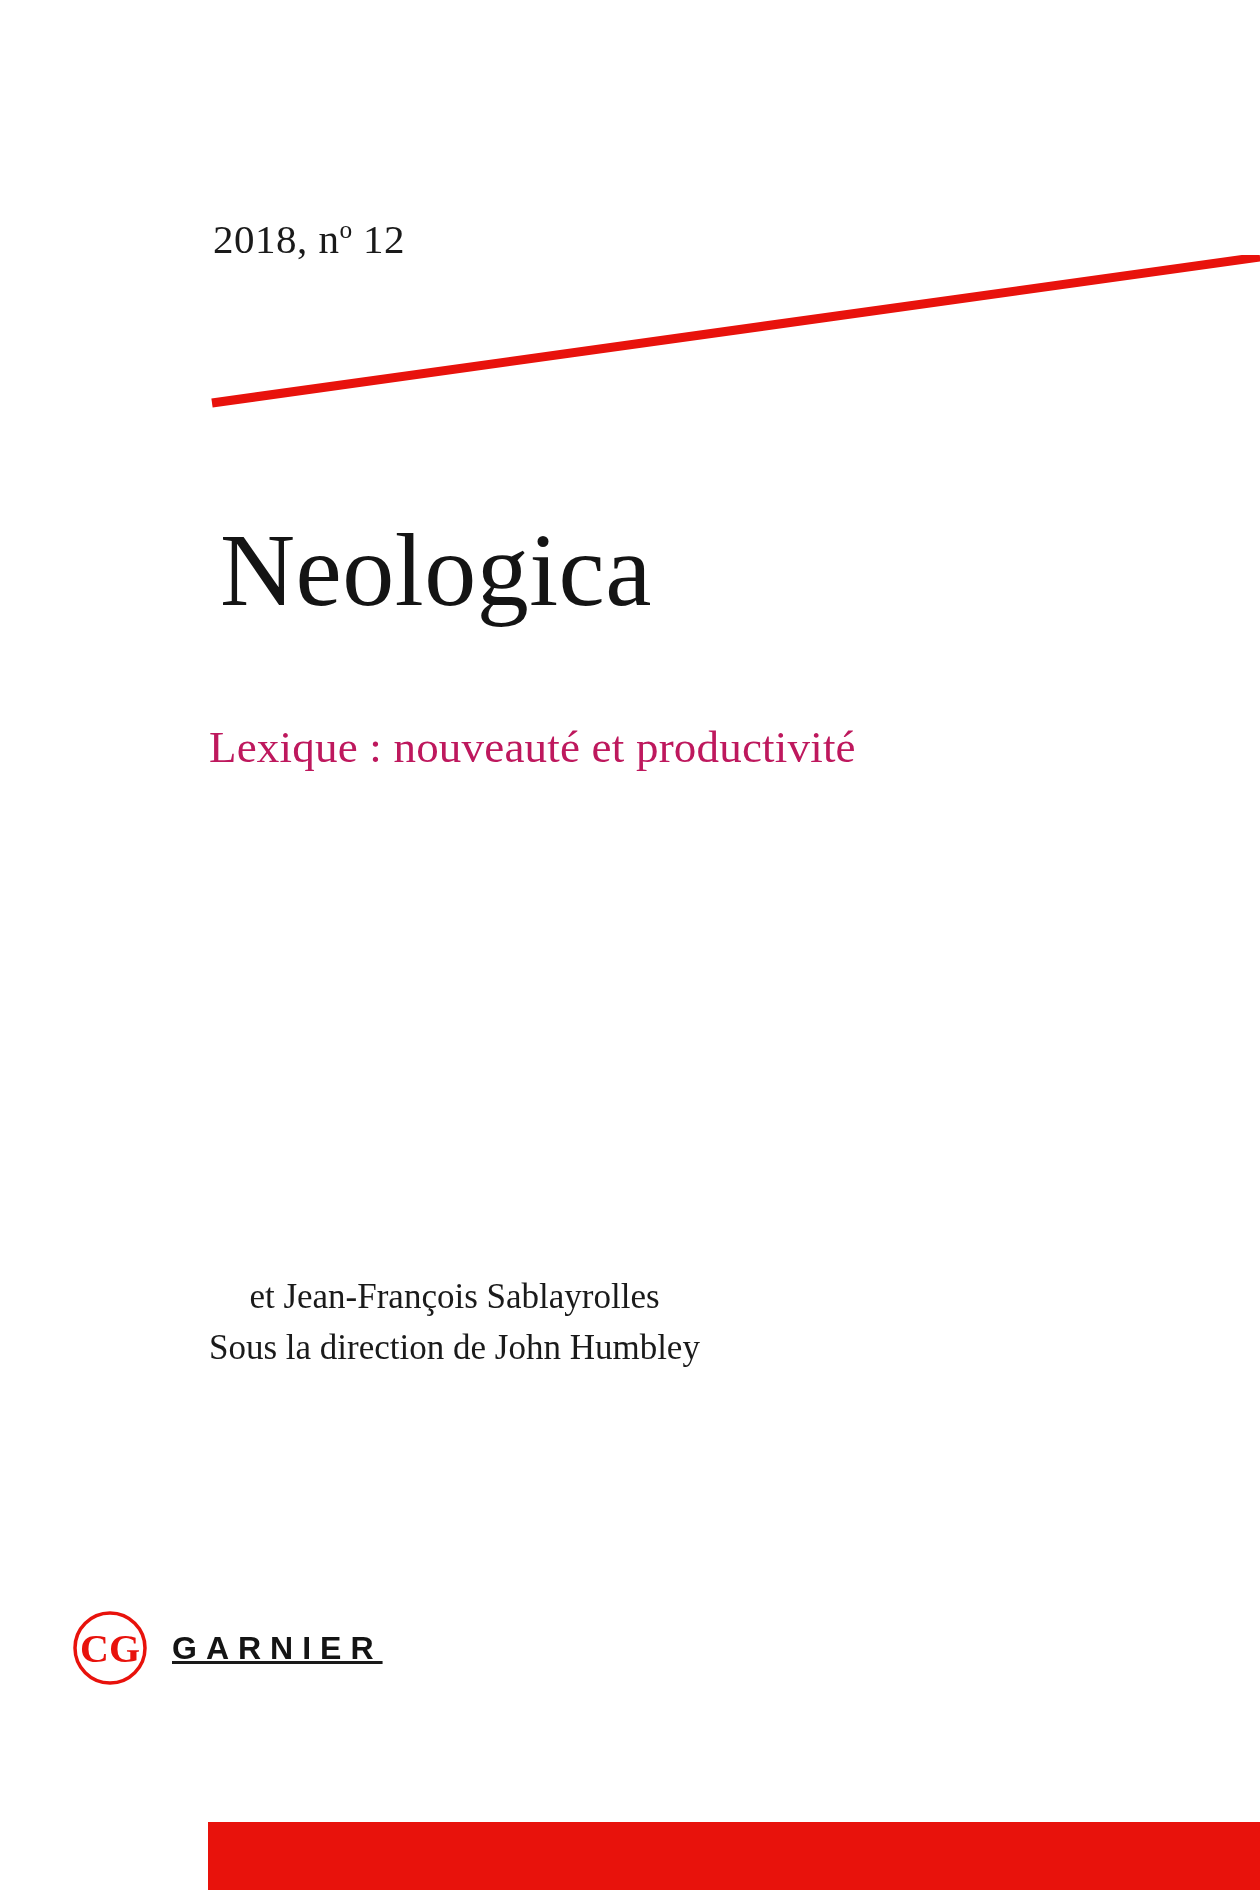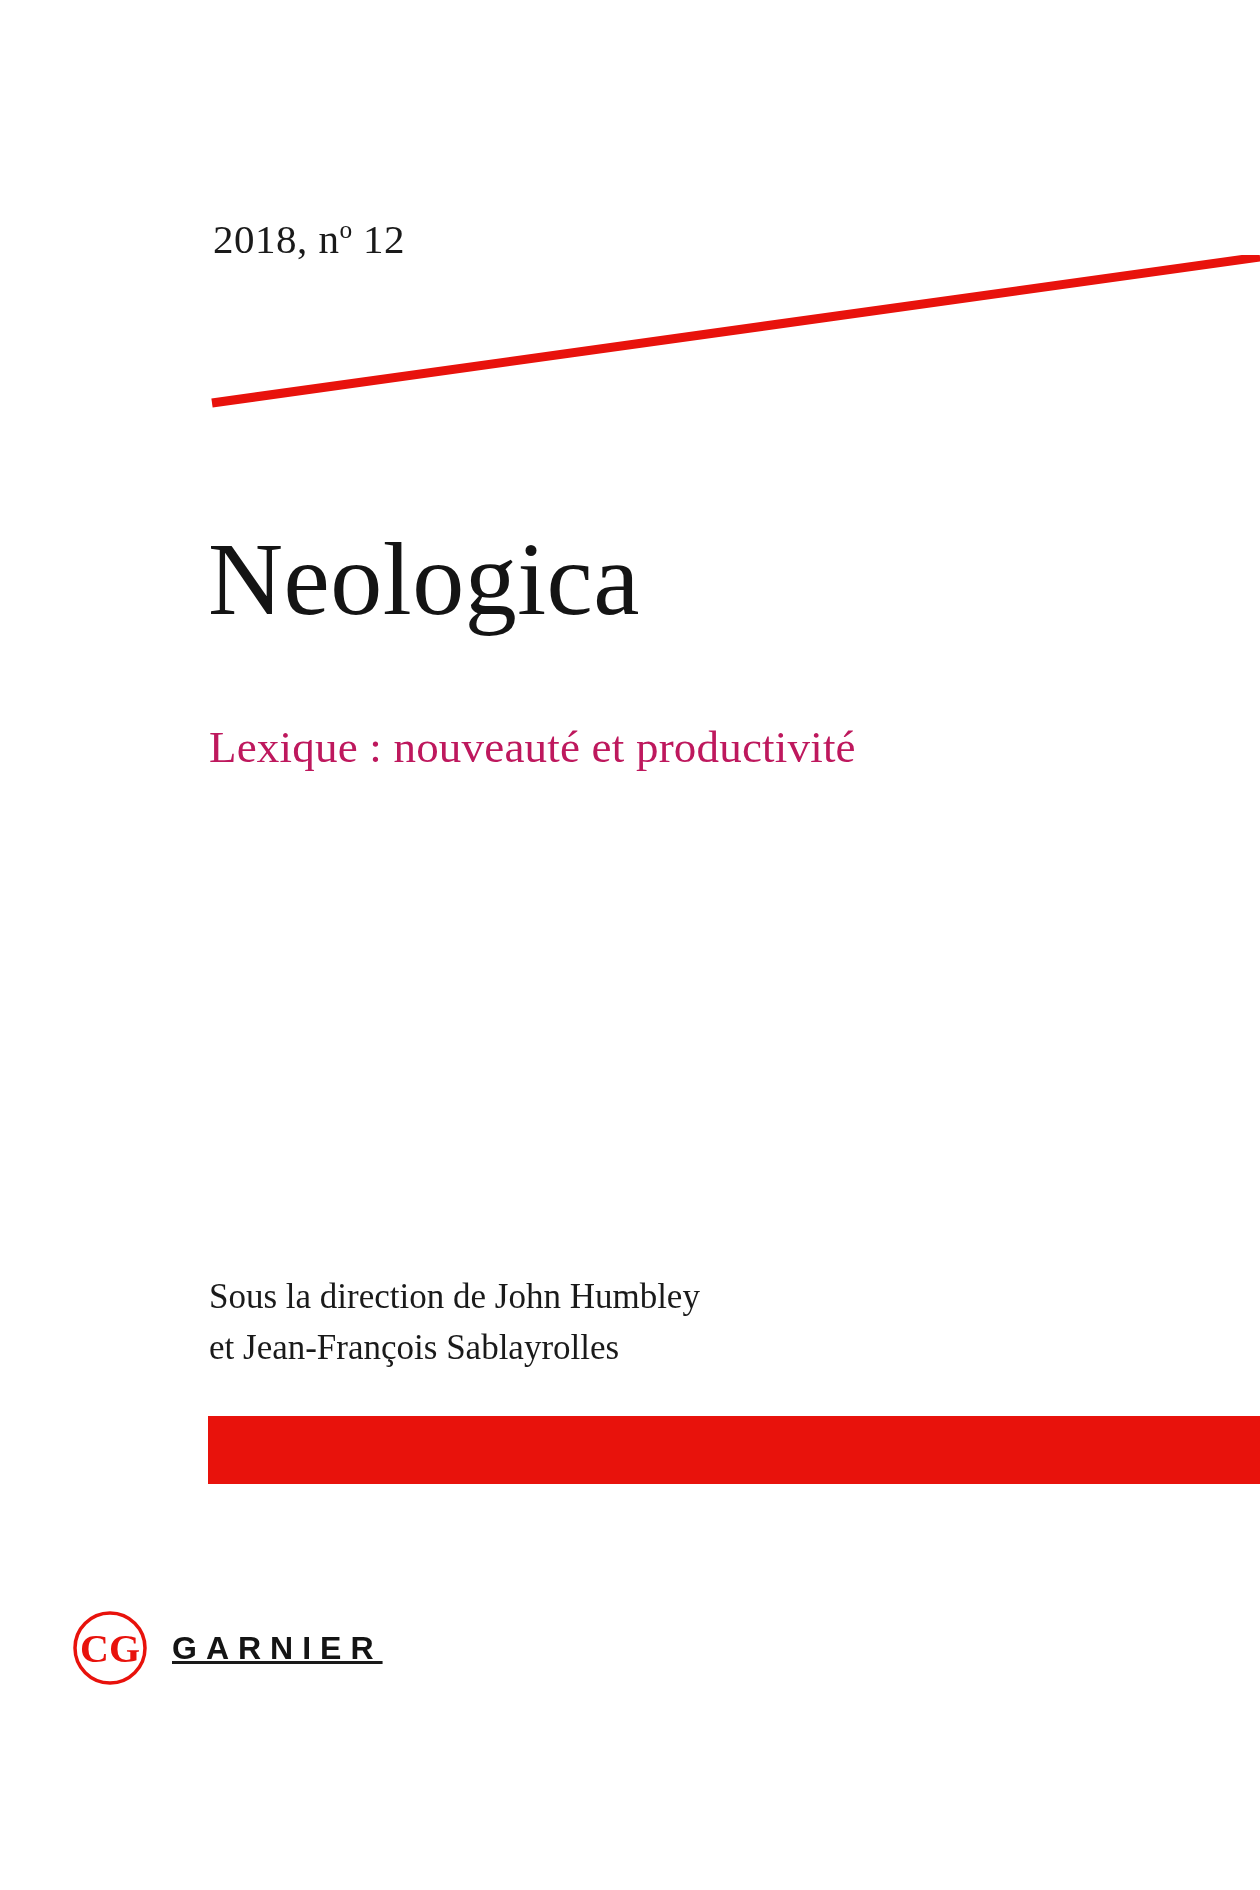--- a/index.html
+++ b/index.html
@@ -11,22 +11,23 @@
     height: 1890px;
     background: #ffffff;
     font-family: "Liberation Serif", serif;
     color: #1a1a1a;
     overflow: hidden;
   }
 
   .cover {
     position: relative;
     width: 1260px;
-    height: 1484px;
+    height: 1890px;
     background: #ffffff;
+    text-align: center;
   }
 
   
   .issue-line {
     position: absolute;
     left: 213px;
     top: 215px;
     font-size: 41px;
     letter-spacing: 0.5px;
     color: #1a1a1a;
@@ -44,28 +45,27 @@
     left: 0;
     top: 255px;
     width: 1260px;
     height: 160px;
     pointer-events: none;
   }
 
   
   .journal-title {
     position: absolute;
-    left: 208px;
+    left: 220px;
     top: 515px;
     font-size: 104px;
     line-height: 1.05;
     letter-spacing: 0.5px;
     color: #141414;
     white-space: nowrap;
-    margin-top: 9px;
   }
   .subtitle {
     position: absolute;
     left: 209px;
     top: 720px;
     font-size: 45px;
     line-height: 1.2;
     letter-spacing: 0.2px;
     color: #be185d;
     white-space: nowrap;
@@ -137,22 +137,22 @@
 
   <svg class="diagonal-rule" viewBox="0 0 1260 160" preserveAspectRatio="none">
     <line x1="212" y1="148" x2="1260" y2="2" stroke="#e8120c" stroke-width="9"></line>
   </svg>
 
   <div class="journal-title">Neologica</div>
 
   <div class="subtitle">Lexique : nouveauté et productivité</div>
 
   <div class="editors">
+    <div>et Jean-François Sablayrolles</div>
     <div>Sous la direction de John Humbley</div>
-    <div>et Jean-François Sablayrolles</div>
   </div>
 
   <div class="publisher">
     <svg class="publisher-logo" viewBox="0 0 76 76">
       <circle cx="38" cy="38" r="35" fill="none" stroke="#e8120c" stroke-width="3.5"></circle>
       <text x="38" y="52" text-anchor="middle" font-family="Liberation Serif, serif" font-size="40" font-weight="bold" fill="#e8120c">CG</text>
     </svg>
     <div class="publisher-name">
       <div class="line2">GARNIER</div>
     </div>

